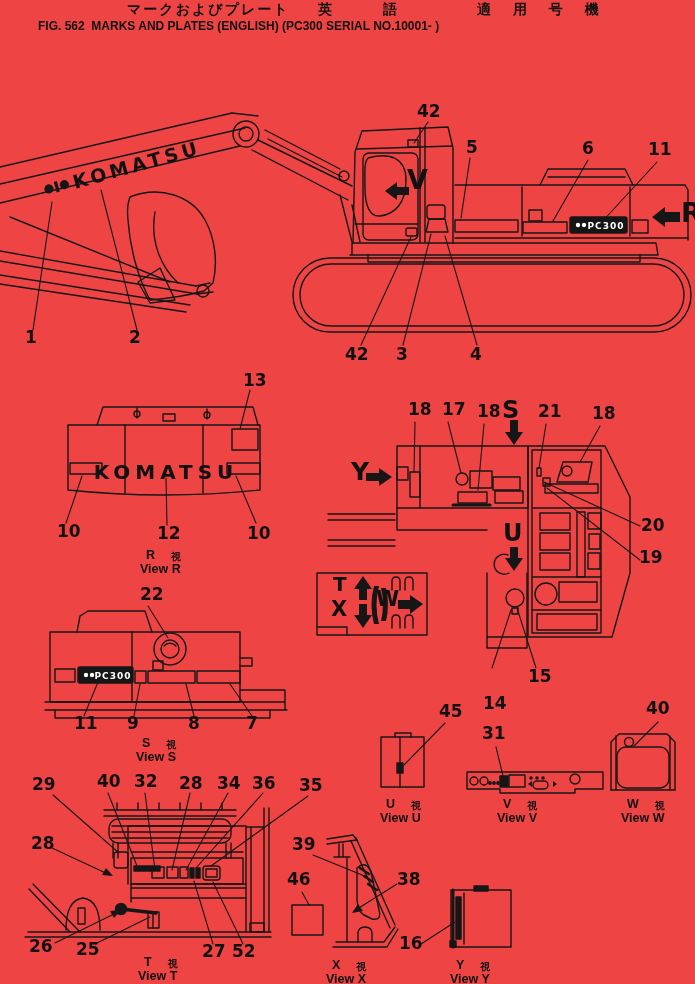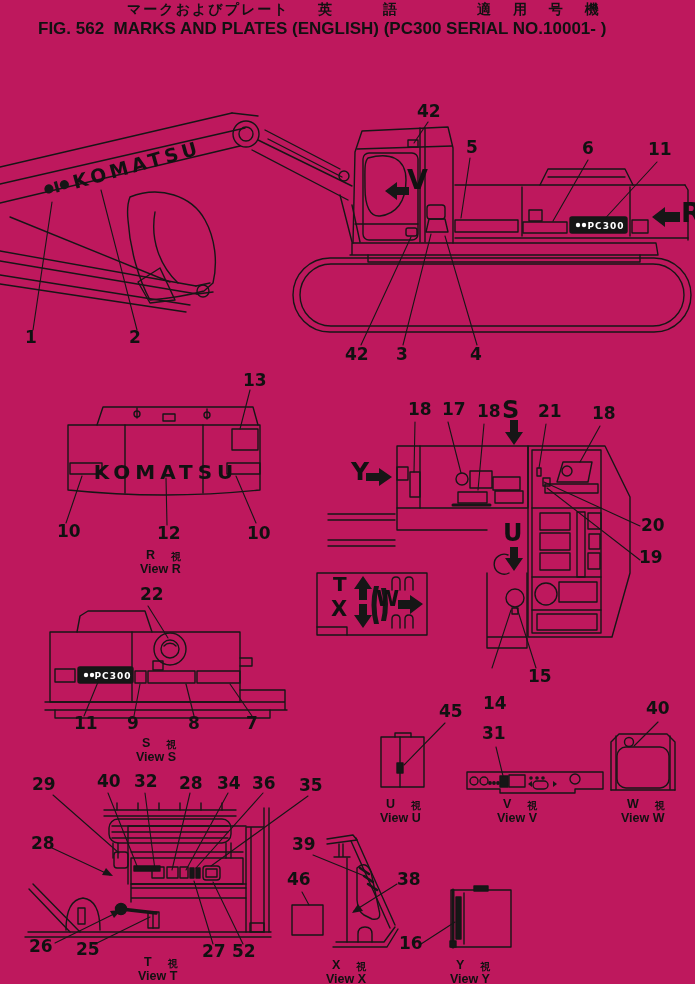--- a/index.html
+++ b/index.html
@@ -1,20 +1,20 @@
 <!DOCTYPE html>
 <html><head>
 <meta charset="utf-8">
 <style>
   html,body{margin:0;padding:0;background:#fff;}
-  #page{position:relative;width:695px;height:984px;background:#be185d;overflow:hidden;
+  #page{position:relative;width:695px;height:984px;background:#ef4444;overflow:hidden;
         font-family:"Liberation Sans","DejaVu Sans",sans-serif;color:#111;}
   #art{position:absolute;left:0;top:0;}
   .hdr-jp{position:absolute;top:1px;font-weight:700;font-size:14px;letter-spacing:2px;white-space:pre;}
-  .hdr-en{position:absolute;top:19px;left:38px;font-weight:800;font-size:17px;white-space:pre;letter-spacing:0px;}
+  .hdr-en{position:absolute;top:19px;left:38px;font-weight:800;font-size:12px;white-space:pre;letter-spacing:0px;}
   .co{position:absolute;font-weight:800;font-size:17px;line-height:1;font-family:"DejaVu Sans",sans-serif;}
   .dir{position:absolute;font-weight:800;line-height:1;font-family:"DejaVu Sans",sans-serif;}
   .vlab{position:absolute;font-weight:700;font-size:12.5px;line-height:1.15;white-space:nowrap;}
   .vlab .top{display:flex;gap:16px;align-items:flex-end;padding-left:6px;}
   .vlab .k{font-size:10px;}
   svg text{fill:#111;}
   .boomtext{font-family:"DejaVu Sans",sans-serif;font-weight:800;font-size:19px;letter-spacing:4px;}
   .reartext{font-family:"DejaVu Sans",sans-serif;font-weight:800;font-size:20px;letter-spacing:5px;}
   .platetext{font-family:"DejaVu Sans",sans-serif;font-weight:700;font-size:9px;letter-spacing:1px;fill:#fff;}
 </style>

